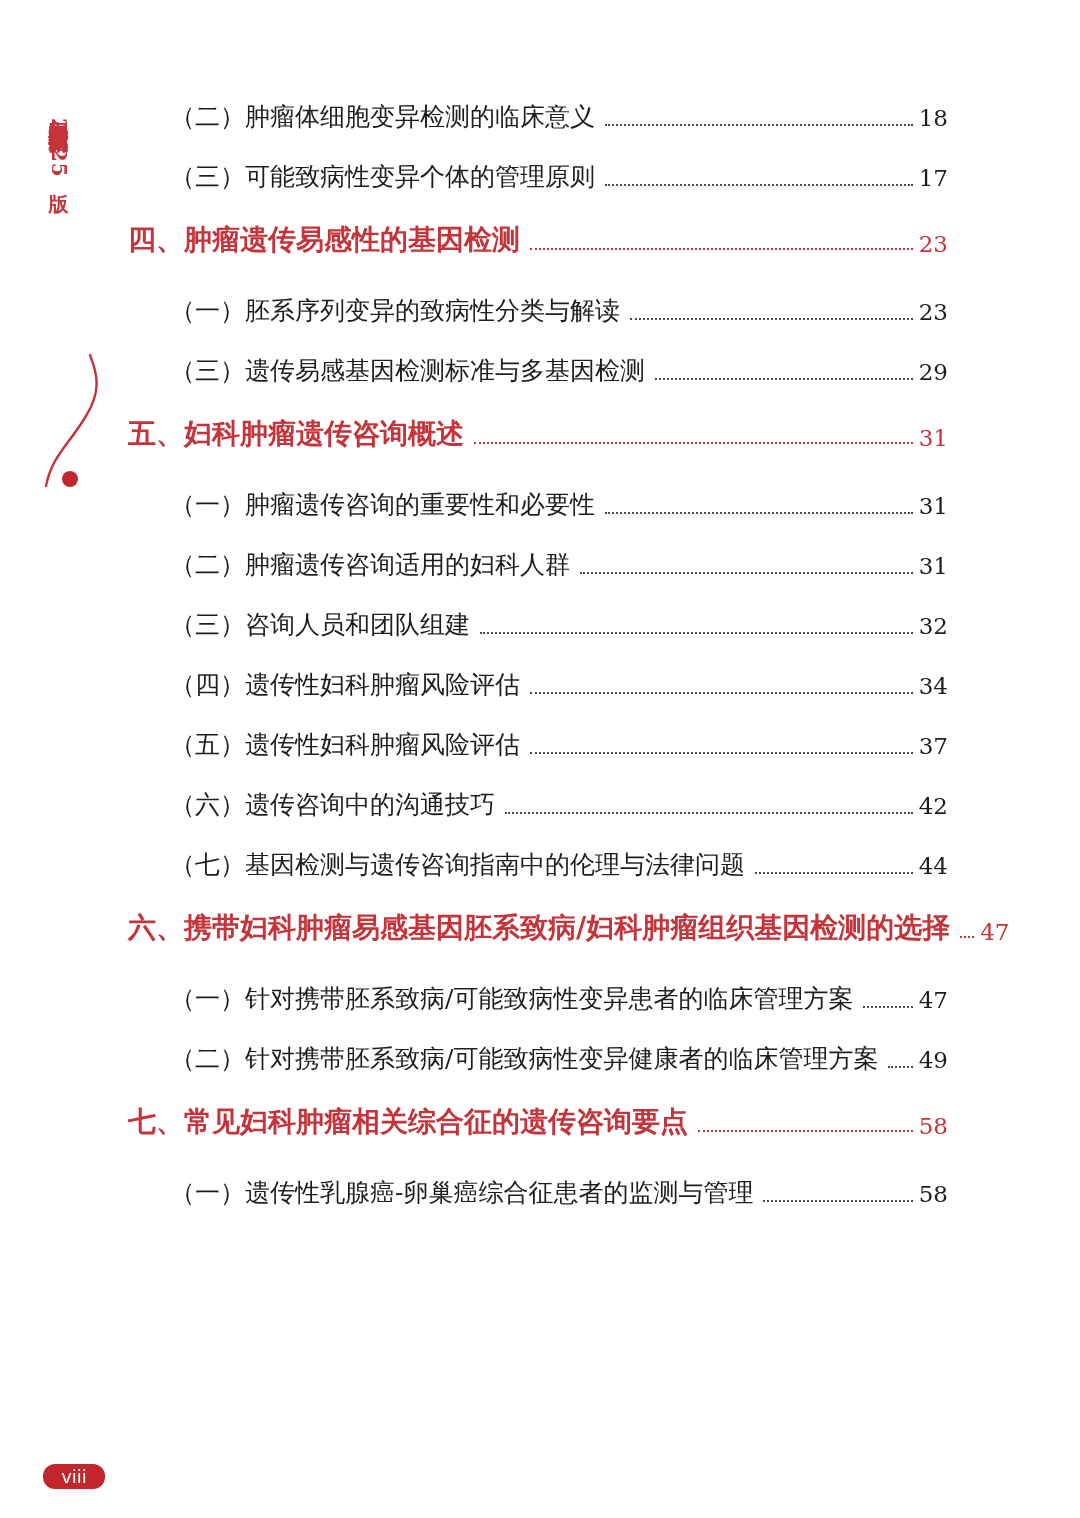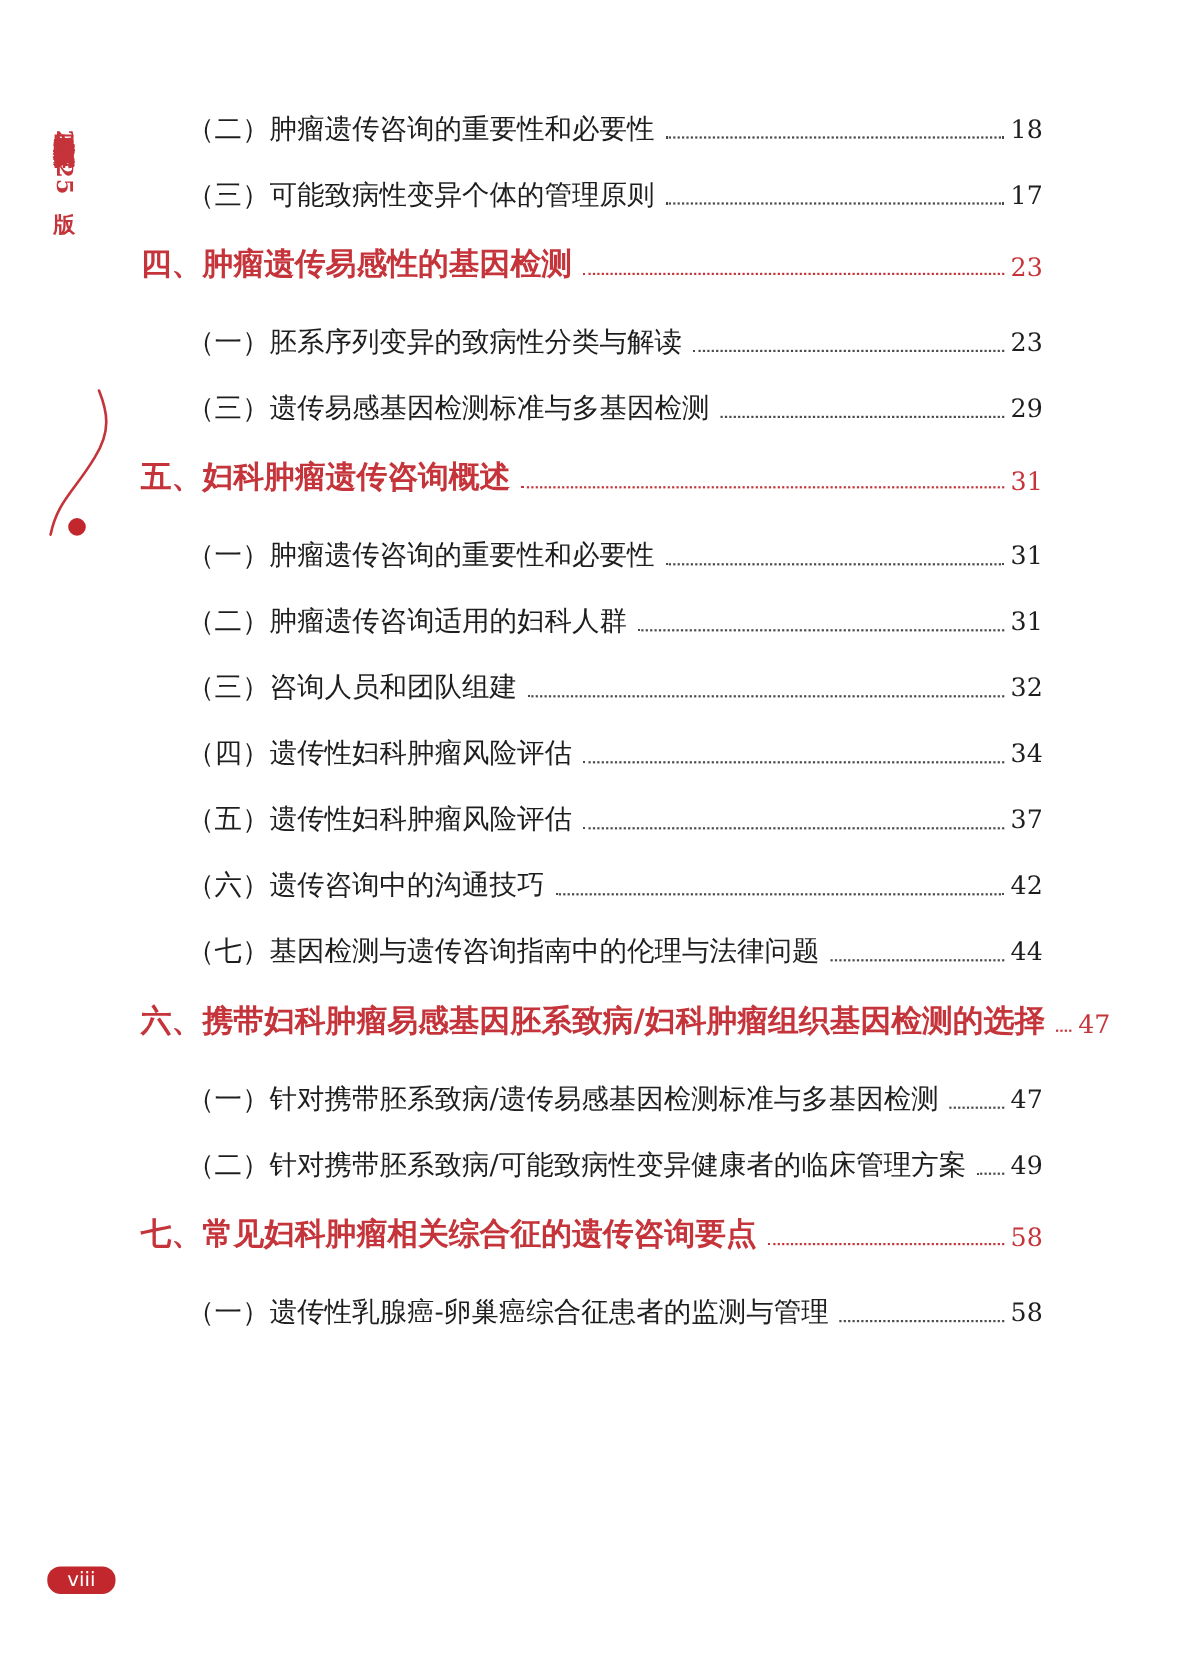--- a/index.html
+++ b/index.html
@@ -93,21 +93,21 @@
     line-height: 32px;
     color: var(--ink);
     white-space: nowrap;
   }
   .toc-row.chapter .toc-page { color: var(--accent); }
 
   
   .folio-badge {
     position: absolute;
     left: 43px;
-    top: 1424px;
+    top: 1464px;
     width: 62px;
     height: 25px;
     background: var(--badge);
     color: #ffffff;
     font-family: "DejaVu Sans", "Liberation Sans", sans-serif;
     font-size: 18px;
     line-height: 25px;
     text-align: center;
     border-radius: 12px;
   }
@@ -120,21 +120,21 @@
 </div>
 
 <svg class="side-deco" viewBox="0 0 75 150" aria-hidden="true">
   <path d="M52 5 C 60 25, 63 42, 48 66 C 30 96, 14 106, 8 136" fill="none" stroke="#c5343a" stroke-width="2.4" stroke-linecap="round"></path>
   <circle cx="32" cy="129" r="8" fill="#c1272d"></circle>
 </svg>
 
 <main class="toc-wrap">
   <ol class="toc" id="toc-list">
   <li class="toc-row sub">
-    <span class="toc-label">（二）肿瘤遗传咨询的重要性和必要性</span>
+    <span class="toc-label">（二）肿瘤体细胞变异检测的临床意义</span>
     <span class="toc-dots"></span>
     <span class="toc-page">18</span>
   </li>
 
   <li class="toc-row sub">
     <span class="toc-label">（三）可能致病性变异个体的管理原则</span>
     <span class="toc-dots"></span>
     <span class="toc-page">17</span>
   </li>
 
@@ -205,21 +205,21 @@
     <span class="toc-page">44</span>
   </li>
 
   <li class="toc-row chapter">
     <span class="toc-label">六、携带妇科肿瘤易感基因胚系致病/妇科肿瘤组织基因检测的选择</span>
     <span class="toc-dots"></span>
     <span class="toc-page">47</span>
   </li>
 
   <li class="toc-row sub">
-    <span class="toc-label">（一）针对携带胚系致病/遗传易感基因检测标准与多基因检测</span>
+    <span class="toc-label">（一）针对携带胚系致病/可能致病性变异患者的临床管理方案</span>
     <span class="toc-dots"></span>
     <span class="toc-page">47</span>
   </li>
 
   <li class="toc-row sub">
     <span class="toc-label">（二）针对携带胚系致病/可能致病性变异健康者的临床管理方案</span>
     <span class="toc-dots"></span>
     <span class="toc-page">49</span>
   </li>
 

